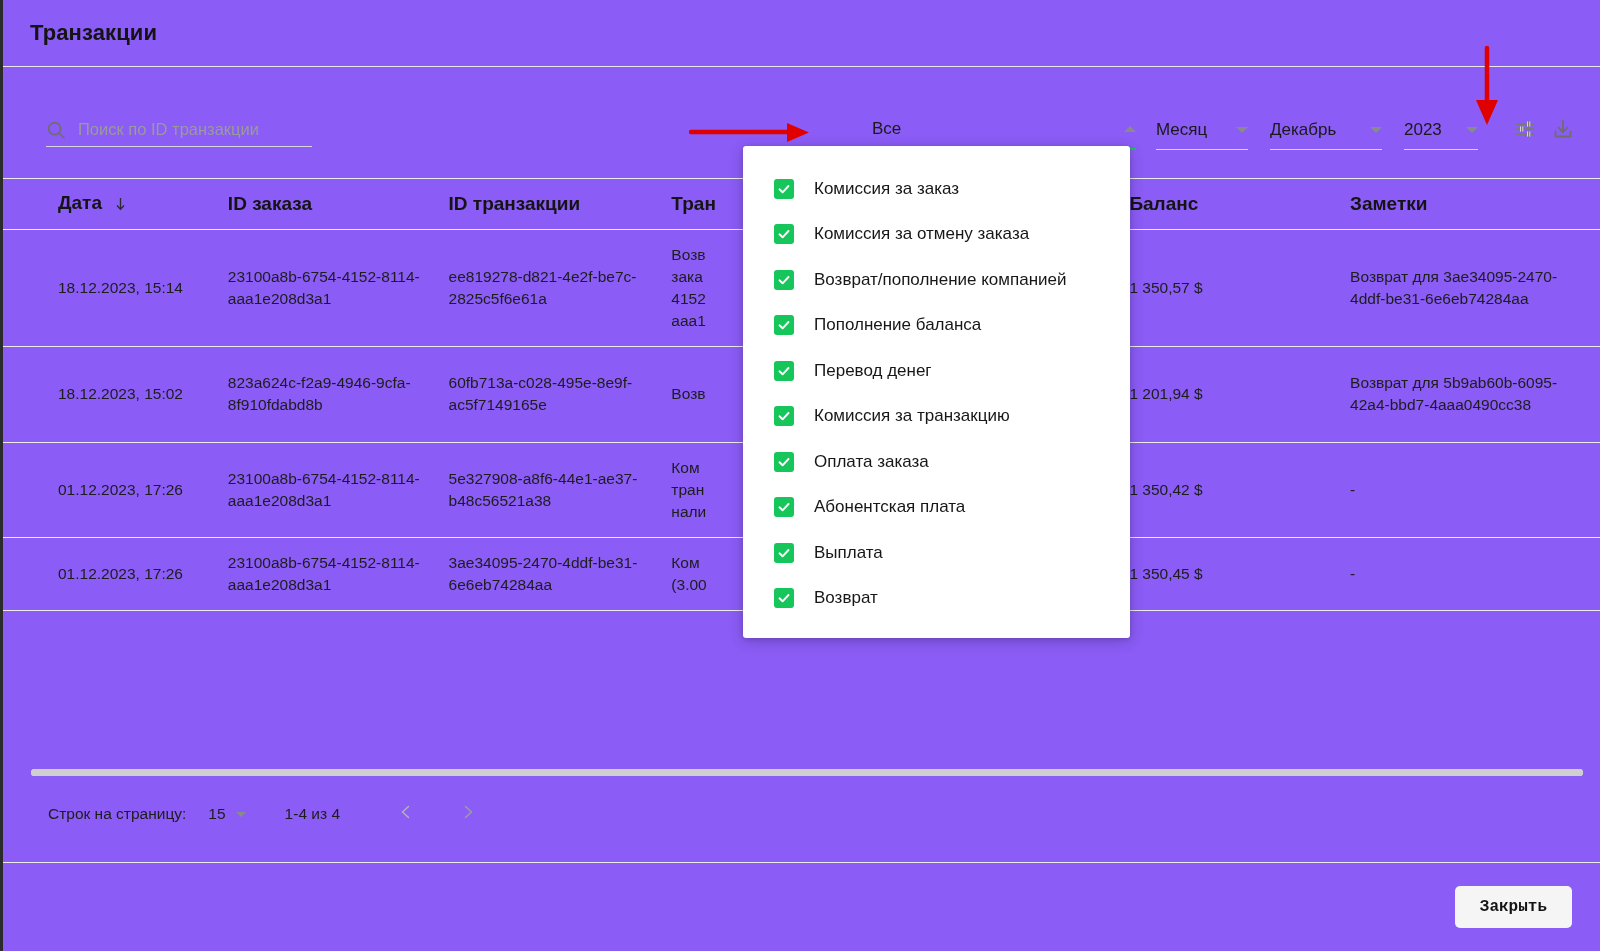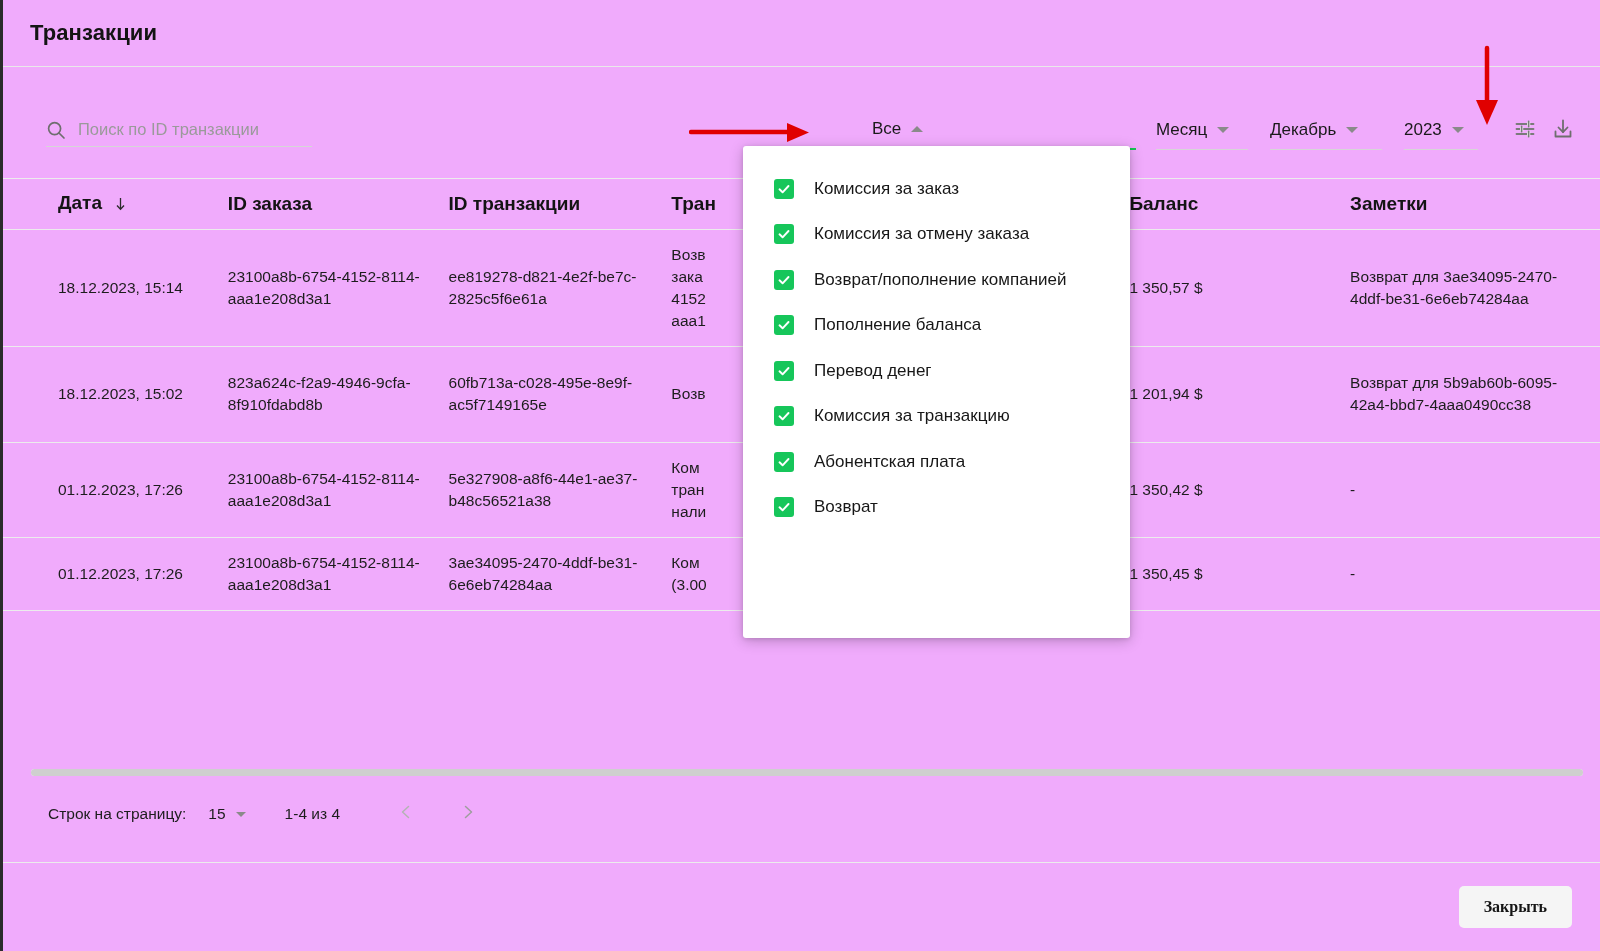--- a/index.html
+++ b/index.html
@@ -7,21 +7,21 @@
     margin: 0; padding: 0;
     width: 1600px; height: 951px;
     background: #ffffff;
     font-family: "Liberation Sans", "DejaVu Sans", sans-serif;
     color: #1a1a1a;
     overflow: hidden;
   }
   #app {
     position: relative;
     width: 1600px; height: 951px;
-    background: #f0abfc;
+    background: #8b5cf6;
     border-left: 3px solid #2b2b2b;
   }
 
   
   .dialog-header {
     position: absolute; left: 0; top: 0;
     width: 1597px; height: 67px;
     border-bottom: 1px solid #e9e9e9;
     display: flex; align-items: center;
   }
@@ -52,21 +52,21 @@
   }
   .search-input::placeholder { color: #9a9a9a; }
 
   
   .filters {
     position: absolute; right: 18px; top: 110px;
     display: flex; align-items: flex-end; gap: 0;
   }
   .select {
     position: relative;
-    display: flex; align-items: center; 
+    display: flex; align-items: center; justify-content: space-between;
     font-size: 17px; color: #1a1a1a;
     padding-bottom: 9px;
     cursor: pointer;
     user-select: none;
   }
   .select .caret {
     margin-left: 10px;
     width: 0; height: 0;
     border-left: 6px solid transparent;
     border-right: 6px solid transparent;
@@ -199,21 +199,21 @@
   .footer {
     position: absolute; left: 0; top: 862px;
     width: 1597px; height: 89px;
     border-top: 1px solid #ececec;
     display: flex; align-items: center; justify-content: flex-end;
   }
   .close-btn {
     margin-right: 28px;
     background: #f5f5f5; border: none; border-radius: 5px;
     padding: 12px 25px;
-    font-family: Liberation Serif, serif; font-size: 16px; font-weight: 700; color: #141414;
+    font-family: Liberation Mono, monospace; font-size: 16px; font-weight: 700; color: #141414;
     cursor: pointer;
   }
 
   
   .annot { position: absolute; z-index: 60; pointer-events: none; }
   .annot-h { left: 686px; top: 117px; }
   .annot-v { left: 1460px; top: 45px; }
 </style>
 </head>
 <body>
@@ -426,21 +426,37 @@
           </svg>
       </span>
       <span>Комиссия за транзакцию</span>
     </div>
     <div class="dd-item">
       <span class="cb">
         <svg width="14" height="14" viewBox="0 0 14 14" fill="none">
             <polyline points="2.5,7.3 5.6,10.3 11.5,4" stroke="#ffffff" stroke-width="1.9" fill="none" stroke-linecap="round" stroke-linejoin="round"></polyline>
           </svg>
       </span>
+      <span>Оплата заказа</span>
+    </div>
+    <div class="dd-item">
+      <span class="cb">
+        <svg width="14" height="14" viewBox="0 0 14 14" fill="none">
+            <polyline points="2.5,7.3 5.6,10.3 11.5,4" stroke="#ffffff" stroke-width="1.9" fill="none" stroke-linecap="round" stroke-linejoin="round"></polyline>
+          </svg>
+      </span>
       <span>Абонентская плата</span>
+    </div>
+    <div class="dd-item">
+      <span class="cb">
+        <svg width="14" height="14" viewBox="0 0 14 14" fill="none">
+            <polyline points="2.5,7.3 5.6,10.3 11.5,4" stroke="#ffffff" stroke-width="1.9" fill="none" stroke-linecap="round" stroke-linejoin="round"></polyline>
+          </svg>
+      </span>
+      <span>Выплата</span>
     </div>
     <div class="dd-item">
       <span class="cb">
         <svg width="14" height="14" viewBox="0 0 14 14" fill="none">
             <polyline points="2.5,7.3 5.6,10.3 11.5,4" stroke="#ffffff" stroke-width="1.9" fill="none" stroke-linecap="round" stroke-linejoin="round"></polyline>
           </svg>
       </span>
       <span>Возврат</span>
     </div>
   </div>

